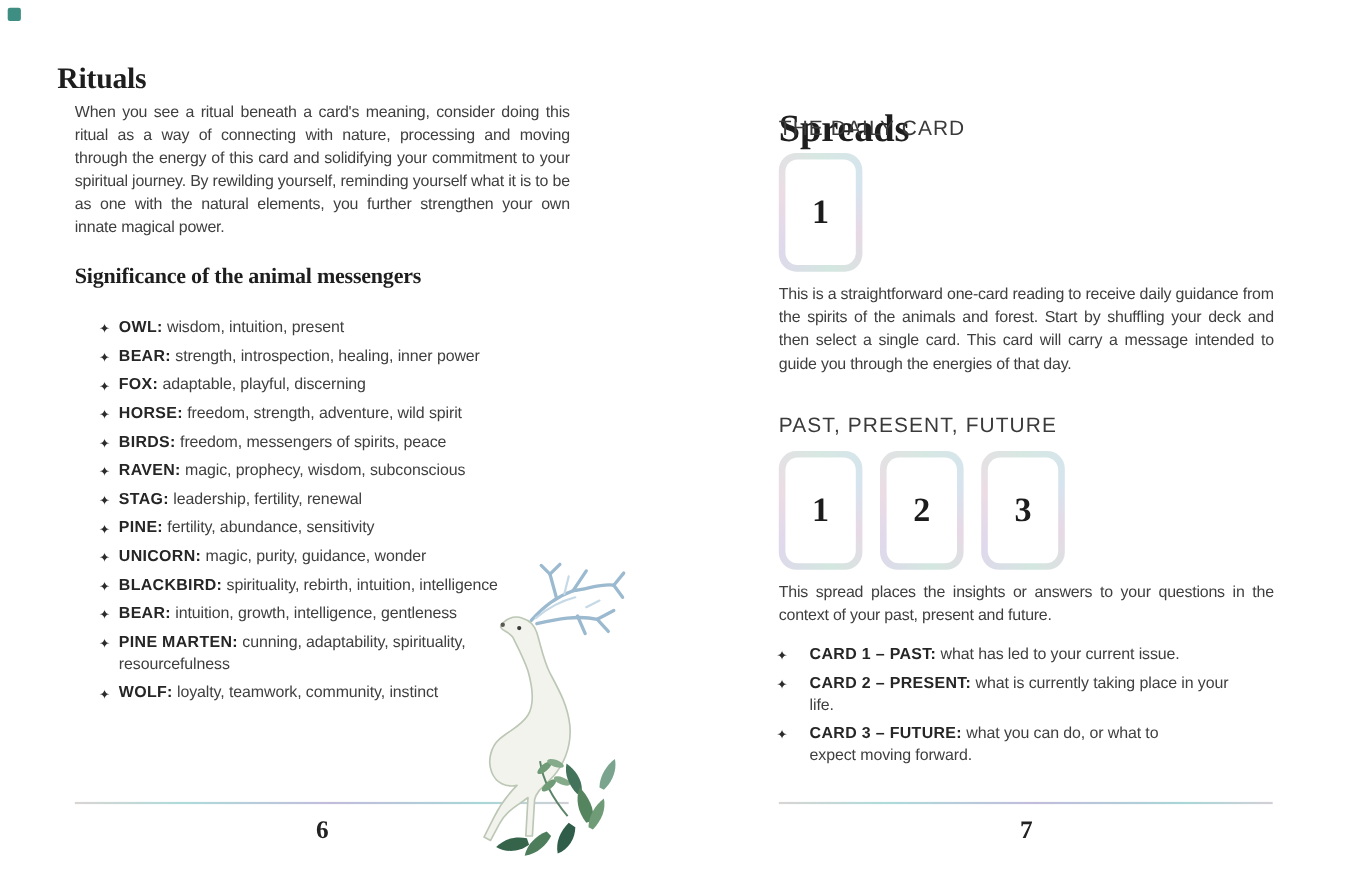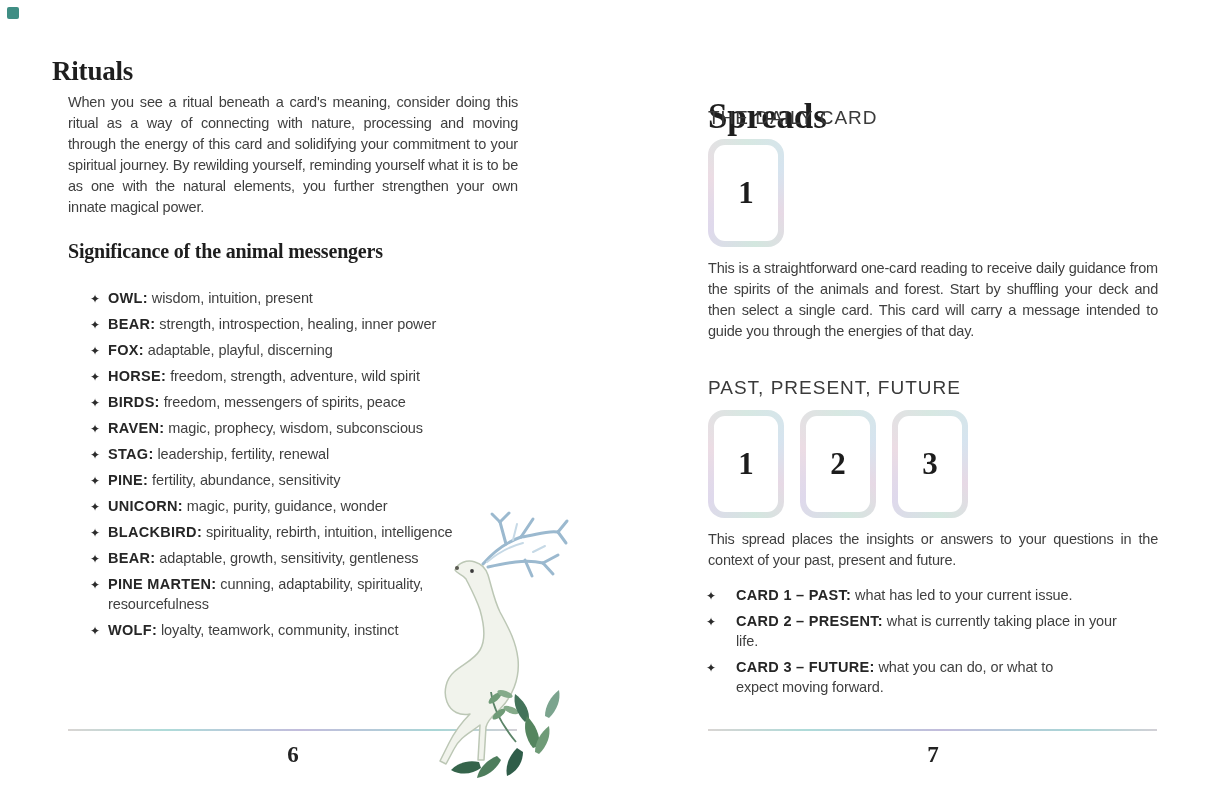--- a/index.html
+++ b/index.html
@@ -105,21 +105,21 @@
   <li><span class="bullet">✦</span><span class="animal-name">OWL:</span> <span>wisdom, intuition, present</span></li>
   <li><span class="bullet">✦</span><span class="animal-name">BEAR:</span> <span>strength, introspection, healing, inner power</span></li>
   <li><span class="bullet">✦</span><span class="animal-name">FOX:</span> <span>adaptable, playful, discerning</span></li>
   <li><span class="bullet">✦</span><span class="animal-name">HORSE:</span> <span>freedom, strength, adventure, wild spirit</span></li>
   <li><span class="bullet">✦</span><span class="animal-name">BIRDS:</span> <span>freedom, messengers of spirits, peace</span></li>
   <li><span class="bullet">✦</span><span class="animal-name">RAVEN:</span> <span>magic, prophecy, wisdom, subconscious</span></li>
   <li><span class="bullet">✦</span><span class="animal-name">STAG:</span> <span>leadership, fertility, renewal</span></li>
   <li><span class="bullet">✦</span><span class="animal-name">PINE:</span> <span>fertility, abundance, sensitivity</span></li>
   <li><span class="bullet">✦</span><span class="animal-name">UNICORN:</span> <span>magic, purity, guidance, wonder</span></li>
   <li><span class="bullet">✦</span><span class="animal-name">BLACKBIRD:</span> <span>spirituality, rebirth, intuition, intelligence</span></li>
-  <li><span class="bullet">✦</span><span class="animal-name">BEAR:</span> <span>adaptable, growth, sensitivity, gentleness</span></li>
+  <li><span class="bullet">✦</span><span class="animal-name">BEAR:</span> <span>intuition, growth, intelligence, gentleness</span></li>
   <li style="width:370px;"><span class="bullet">✦</span><span class="animal-name">PINE MARTEN:</span> <span>cunning, adaptability, spirituality, resourcefulness</span></li>
   <li><span class="bullet">✦</span><span class="animal-name">WOLF:</span> <span>loyalty, teamwork, community, instinct</span></li>
 </ul>
 
 <div class="abs page-rule" style="left:68px;top:729px;"></div>
 <div class="abs page-num" style="left:68px;top:742px;">6</div>
 
 <svg class="abs" style="left:421px;top:510px;" width="152" height="272" viewBox="0 0 152 272">
 
   <g fill="none" stroke="#9bb9cf" stroke-width="3" stroke-linecap="round">

